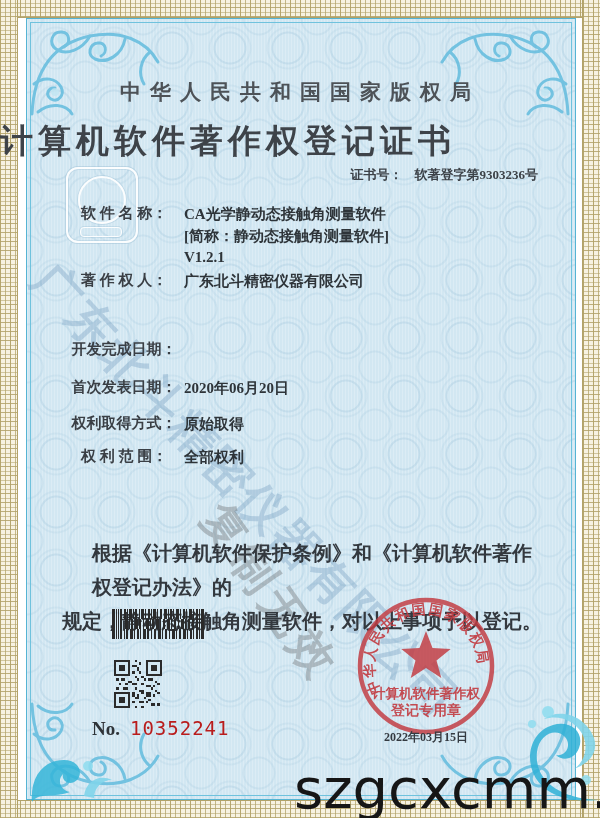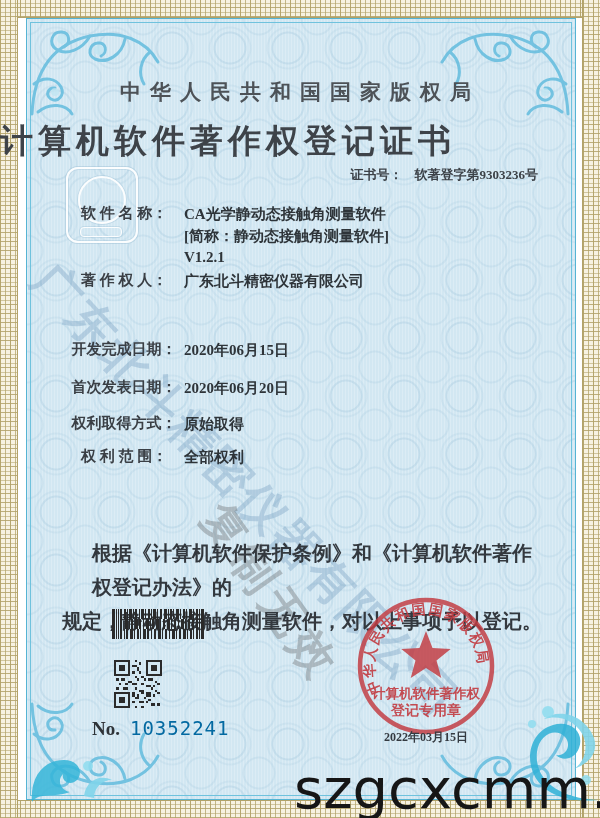--- a/index.html
+++ b/index.html
@@ -70,21 +70,21 @@
     color:#33383e;line-height:34px;}
   .statement .l1{display:block;padding-left:30px;}
   .statement .l2{display:block;}
 
   
   .barcode{position:absolute;left:112px;top:609px;width:92px;height:30px;}
   .qrcode{position:absolute;left:112px;top:660px;width:52px;height:48px;}
 
   
   .serial{position:absolute;left:92px;top:717px;font-size:19px;color:#2e3338;font-weight:600;}
-  .serial .num{color:#0369a1;font-family:"DejaVu Sans Mono",monospace;font-weight:500;letter-spacing:1px;margin-left:10px;}
+  .serial .num{color:#b91c1c;font-family:"DejaVu Sans Mono",monospace;font-weight:500;letter-spacing:1px;margin-left:10px;}
 
   
   .seal{position:absolute;left:351px;top:591px;width:150px;height:150px;opacity:.9;}
   .issue-date{position:absolute;left:356px;top:729px;width:140px;text-align:center;
     font-size:12px;font-weight:700;color:#343a41;}
 
   
   .wm-company{position:absolute;left:64px;top:250px;font-size:47px;font-weight:700;
     color:rgba(123,163,196,.40);letter-spacing:3px;white-space:nowrap;
     transform:rotate(47deg);transform-origin:0 0;}
@@ -188,21 +188,20 @@
       <div>[简称：静动态接触角测量软件]</div>
       <div>V1.2.1</div>
     </span>
   </div>
   <div class="frow" style="top:271px">
     <span class="flabel">著 作 权 人：</span>
     <span class="fvalue">广东北斗精密仪器有限公司</span>
   </div>
   <div class="frow" style="top:340px">
     <span class="flabel">开发完成日期：</span>
-    <span class="fvalue">2020年06月15日</span>
   </div>
   <div class="frow" style="top:378px">
     <span class="flabel">首次发表日期：</span>
     <span class="fvalue">2020年06月20日</span>
   </div>
   <div class="frow" style="top:414px">
     <span class="flabel">权利取得方式：</span>
     <span class="fvalue">原始取得</span>
   </div>
   <div class="frow" style="top:447px">

